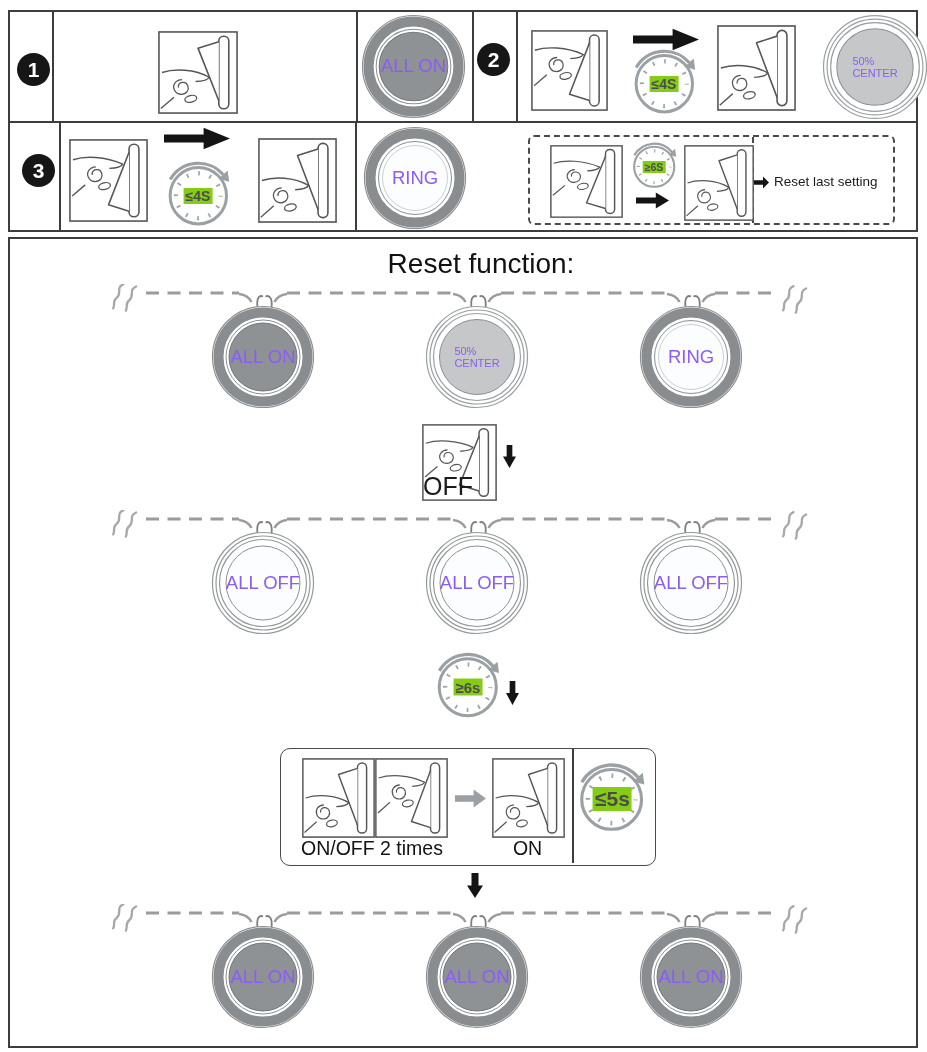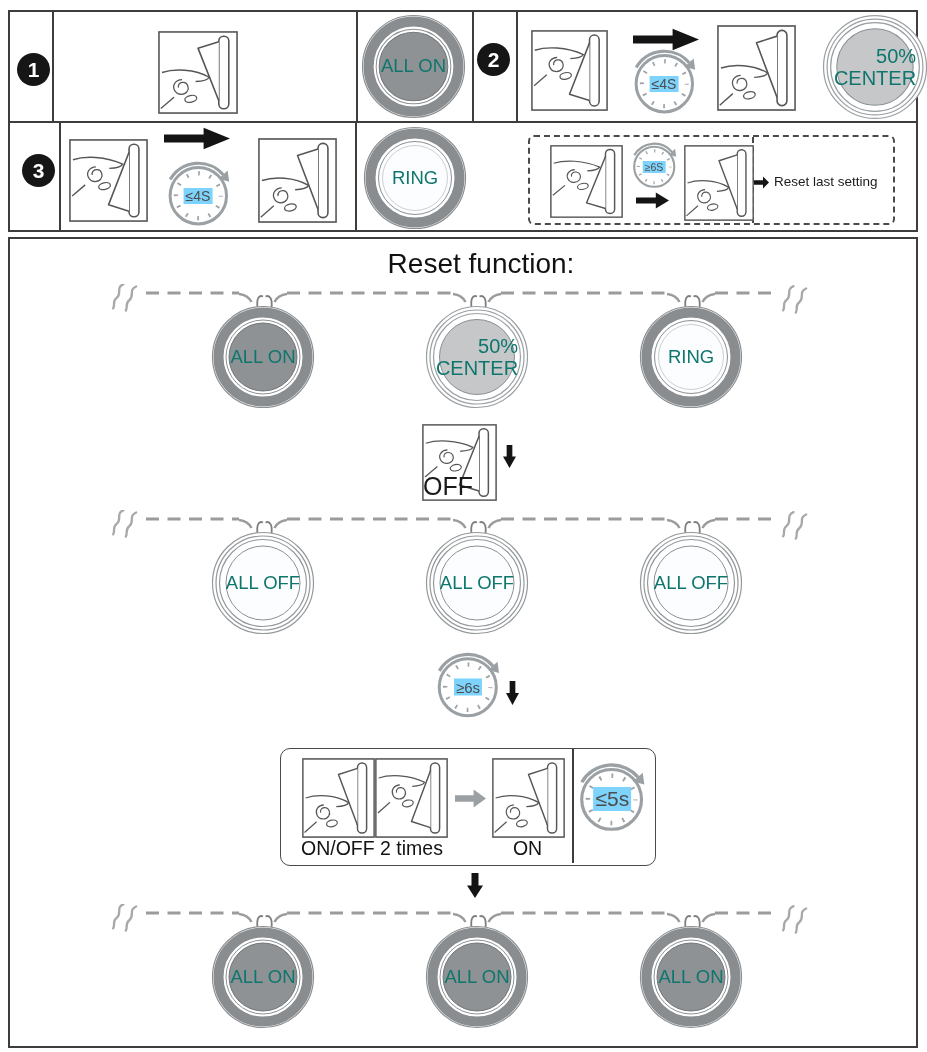--- a/index.html
+++ b/index.html
@@ -3,24 +3,24 @@
 <meta charset="utf-8">
 <style>
   html,body{margin:0;padding:0}
   body{width:927px;height:1052px;position:relative;font-family:"Liberation Sans",sans-serif;background:#fff;color:#1a1a1a;overflow:hidden}
   .abs{position:absolute}
   .box{position:absolute;border:2px solid #3d3d3d}
   .vline{position:absolute;width:1.5px;background:#3d3d3d}
   .hline{position:absolute;height:2px;background:#3d3d3d}
   .badge{position:absolute;width:33px;height:33px;border-radius:50%;background:#161616;color:#fff;font-weight:bold;font-size:21px;display:flex;align-items:center;justify-content:center}
   .lamp{position:absolute}
-  .lamp-label{position:absolute;inset:0;display:flex;align-items:center;justify-content:center;text-align:right;font-size:18.5px;color:#0f766e;white-space:pre-line;line-height:1.1}
-  .lamp-label.sm{font-size:20px}
+  .lamp-label{position:absolute;inset:0;display:flex;align-items:center;justify-content:center;text-align:left;font-size:18.5px;color:#8b5cf6;white-space:pre-line;line-height:1.1}
+  .lamp-label.sm{font-size:11px}
   .timer{position:absolute}
-  .tlabel{position:absolute;transform:translate(-50%,-50%);background:#7dd3fc;padding:0 2px;font-weight:400;color:#4c4c4c;white-space:nowrap}
+  .tlabel{position:absolute;transform:translate(-50%,-50%);background:#84cc16;padding:0 2px;font-weight:700;color:#4c4c4c;white-space:nowrap}
   .title{position:absolute;font-size:28px;color:#111;text-align:center}
   .cap{position:absolute;font-size:19.5px;color:#131313}
   .dashedbox{position:absolute;border:2px dashed #4a4a4a;border-radius:6px}
   .dashedvline{position:absolute;width:0;border-left:2px dashed #4a4a4a}
 </style>
 </head>
 <body>
 
 <svg width="0" height="0" style="position:absolute">
 <defs>

